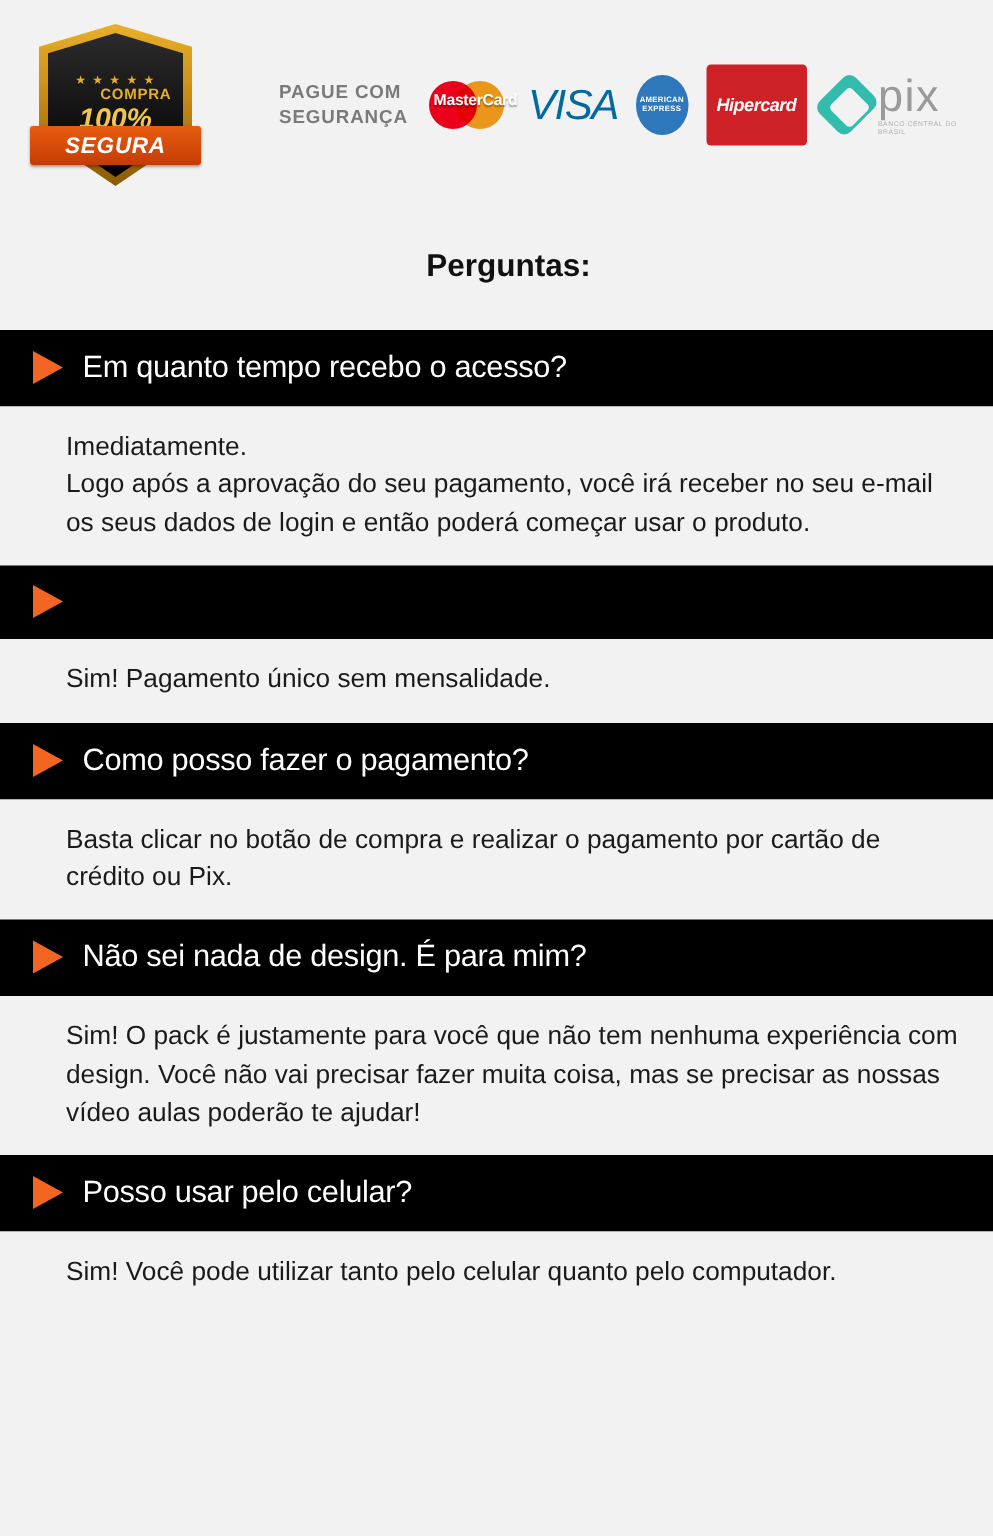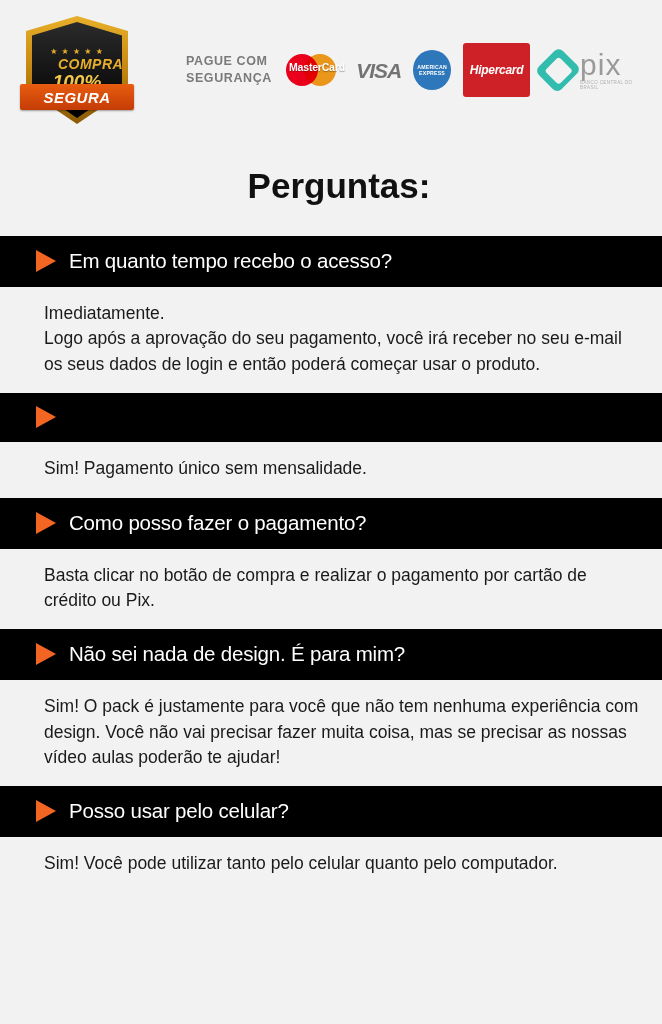--- a/index.html
+++ b/index.html
@@ -53,23 +53,22 @@
   }
   .seal-stars {
     color: #e8b02a;
     font-size: 8px;
     letter-spacing: 1px;
     line-height: 1;
     margin-bottom: 1px;
   }
   .seal-l1 {
     color: #e8b02a;
-    font-size: 14px;
-    font-weight: bold;
-    font-style: italic;
+    font-size: 10px;
+    font-weight: bold;
     letter-spacing: 0.5px;
     line-height: 1.05;
     padding-left: 27px;
   }
   .seal-l2 {
     color: #f2c64b;
     font-size: 19px;
     font-weight: bold;
     font-style: italic;
     line-height: 1.05;
@@ -115,24 +114,24 @@
   .mc .c1 { left: 0; background: #eb001b; }
   .mc .c2 { left: 18px; background: #f79e1b; mix-blend-mode: multiply; }
   .mc .lbl {
     position: absolute; left: 0; top: 11px; width: 62px;
     text-align: center; font-size: 10.5px; font-weight: bold; color: #fff;
     text-shadow: 0 1px 1px rgba(0,0,0,.35); letter-spacing: -0.2px;
   }
 
   
   .visa {
-    font-size: 21px;
-    font-weight: bold;
+    font-size: 28px;
+    font-weight: normal;
     font-style: italic;
-    color: #737373;
+    color: #0369a1;
     letter-spacing: -1px;
     line-height: 1;
   }
 
   
   .amex {
     width: 40px; height: 40px; border-radius: 50%;
     background: #2e77bb;
     display: flex; align-items: center; justify-content: center;
     flex-direction: column;
@@ -175,32 +174,32 @@
   .pix-word .p1 {
     font-size: 30px; font-weight: 300; color: #9a9a9a; letter-spacing: 1px;
   }
   .pix-word .p2 {
     display: block; font-size: 4.5px; color: #b0b0b0; letter-spacing: .4px; margin-top: 1px;
   }
 
   
   .faq-title {
     text-align: center;
-    font-size: 35px;
+    font-size: 21px;
     font-weight: bold;
     color: #111;
     padding: 26px 0 30px 16px;
   }
 
   
   .q {
     background: #000;
     display: flex;
     align-items: center;
-    padding: 13px 16px 14px 36px;
+    padding: 13px 16px 14px 22px;
     gap: 13px;
   }
   .arrow {
     width: 0; height: 0;
     border-top: 11px solid transparent;
     border-bottom: 11px solid transparent;
     border-left: 20px solid #f26522;
     flex: 0 0 auto;
   }
   .q-text {

